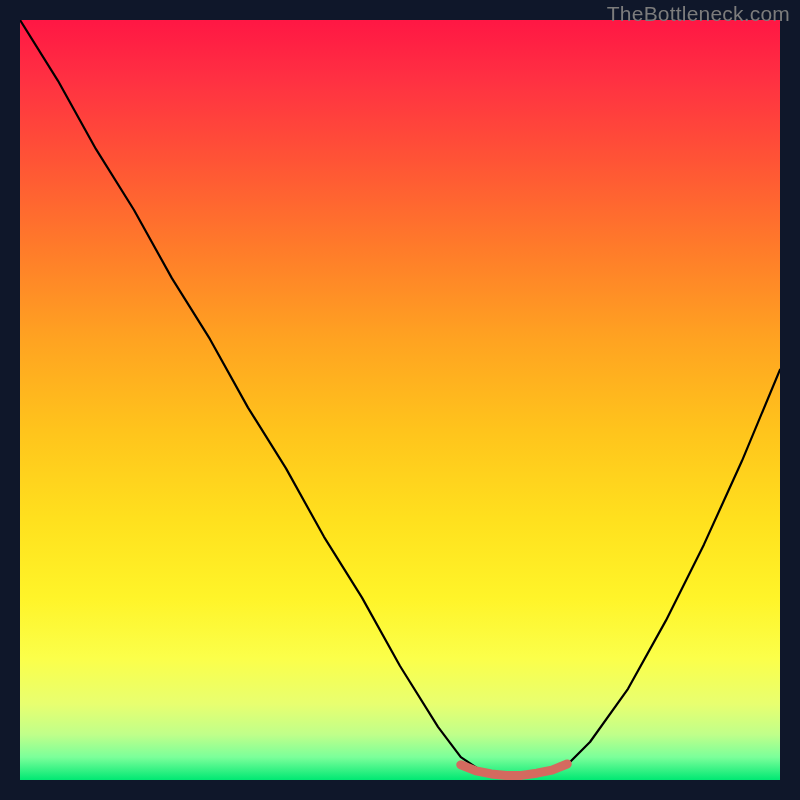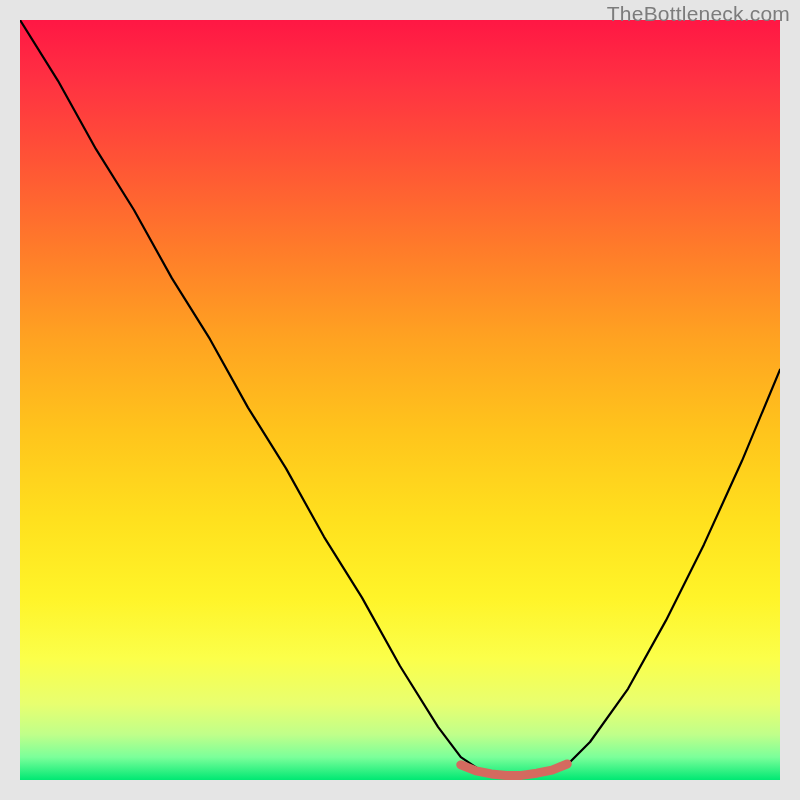--- a/index.html
+++ b/index.html
@@ -1,21 +1,21 @@
 <!DOCTYPE html>
 <html><head>
 <meta charset="utf-8">
 <style>
   * { margin: 0; padding: 0; box-sizing: border-box; }
   html, body { width: 800px; height: 800px; overflow: hidden; background: #000; }
   .frame {
     position: relative;
     width: 800px;
     height: 800px;
-    background: #e5e5e5;
+    background: #0f172a;
   }
   .plot-area {
     position: absolute;
     left: 20px;
     top: 20px;
     width: 760px;
     height: 760px;
     background: linear-gradient(to bottom,
       #ff1744 0%,
       #ff3142 8%,

